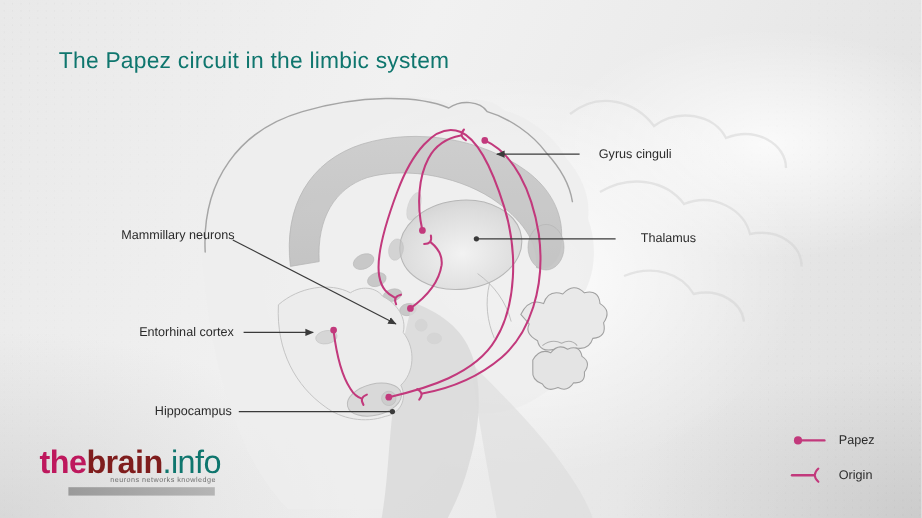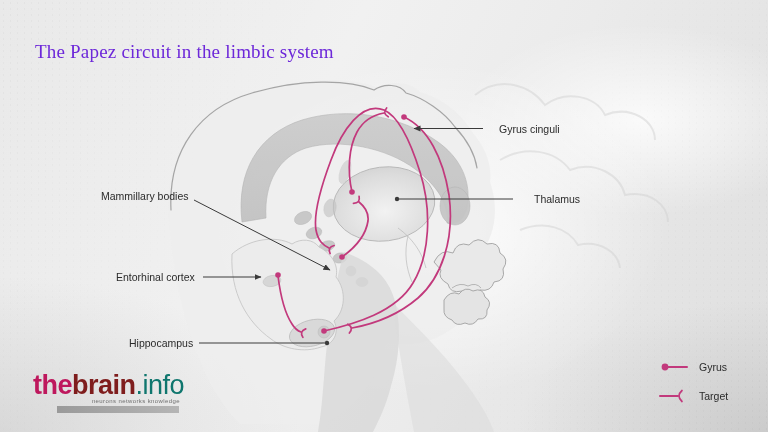--- a/index.html
+++ b/index.html
@@ -16,22 +16,22 @@
   
   body::before{
     content:"";position:absolute;inset:0;pointer-events:none;opacity:.18;
     background-image:radial-gradient(rgba(120,120,120,.35) 0.7px, transparent 0.8px);
     background-size:7px 6px;
     mask-image:linear-gradient(115deg, black 0%, transparent 35%, transparent 60%, black 100%);
     -webkit-mask-image:linear-gradient(115deg, black 0%, transparent 35%, transparent 60%, black 100%);
   }
   .abs{position:absolute;}
   .title{
-    left:35px;top:41px;font-family:Liberation Serif, serif;
-    font-size:19px;color:#6d28d9;letter-spacing:.2px;
+    left:49px;top:41px;font-family:Liberation Sans, sans-serif;
+    font-size:19px;color:#0f766e;letter-spacing:.2px;
   }
   .lbl{
     font-size:10.5px;color:#2b2b2b;white-space:nowrap;transform:translateY(-50%);
   }
   .legend-lbl{font-size:10.5px;color:#2b2b2b;transform:translateY(-50%);}
   .logo{left:33px;top:372px;font-size:27px;letter-spacing:-0.5px;line-height:27px;white-space:nowrap;}
   .logo .p1{font-weight:700;color:#be185d;margin-top:28px;}
   .logo .p2{font-weight:800;color:#7f1d1d;}
   .logo .p3{font-weight:400;color:#0f766e;}
   .logo-tagline{
@@ -165,24 +165,24 @@
       <line x1="660" y1="396" x2="678" y2="396"></line>
       <path d="M 682,390.5 Q 676,396 682,401.5" stroke-width="1.7"></path>
     </g>
   </g>
 </svg>
 
 <div class="abs title">The Papez circuit in the limbic system</div>
 
 <div class="abs lbl" style="left:487px;top:128.5px;margin-left:12px;">Gyrus cinguli</div>
 <div class="abs lbl" style="left:534px;top:199px;">Thalamus</div>
-<div class="abs lbl" style="left:101px;top:196px;">Mammillary bodies</div>
+<div class="abs lbl" style="left:101px;top:196px;">Mammillary neurons</div>
 <div class="abs lbl" style="left:116px;top:277px;text-align:right;">Entorhinal cortex</div>
 <div class="abs lbl" style="left:129px;top:343px;">Hippocampus</div>
 
-<div class="abs legend-lbl" style="left:699px;top:367px;">Gyrus</div>
-<div class="abs legend-lbl" style="left:699px;top:396px;">Target</div>
+<div class="abs legend-lbl" style="left:699px;top:367px;">Papez</div>
+<div class="abs legend-lbl" style="left:699px;top:396px;">Origin</div>
 
 <div class="abs logo">
   <span class="p1">the</span><span class="p2">brain</span><span class="p3">.info</span>
 </div>
 <div class="abs logo-tagline">neurons networks knowledge</div>
 <div class="abs logo-bar"></div>
 
 </body></html>

